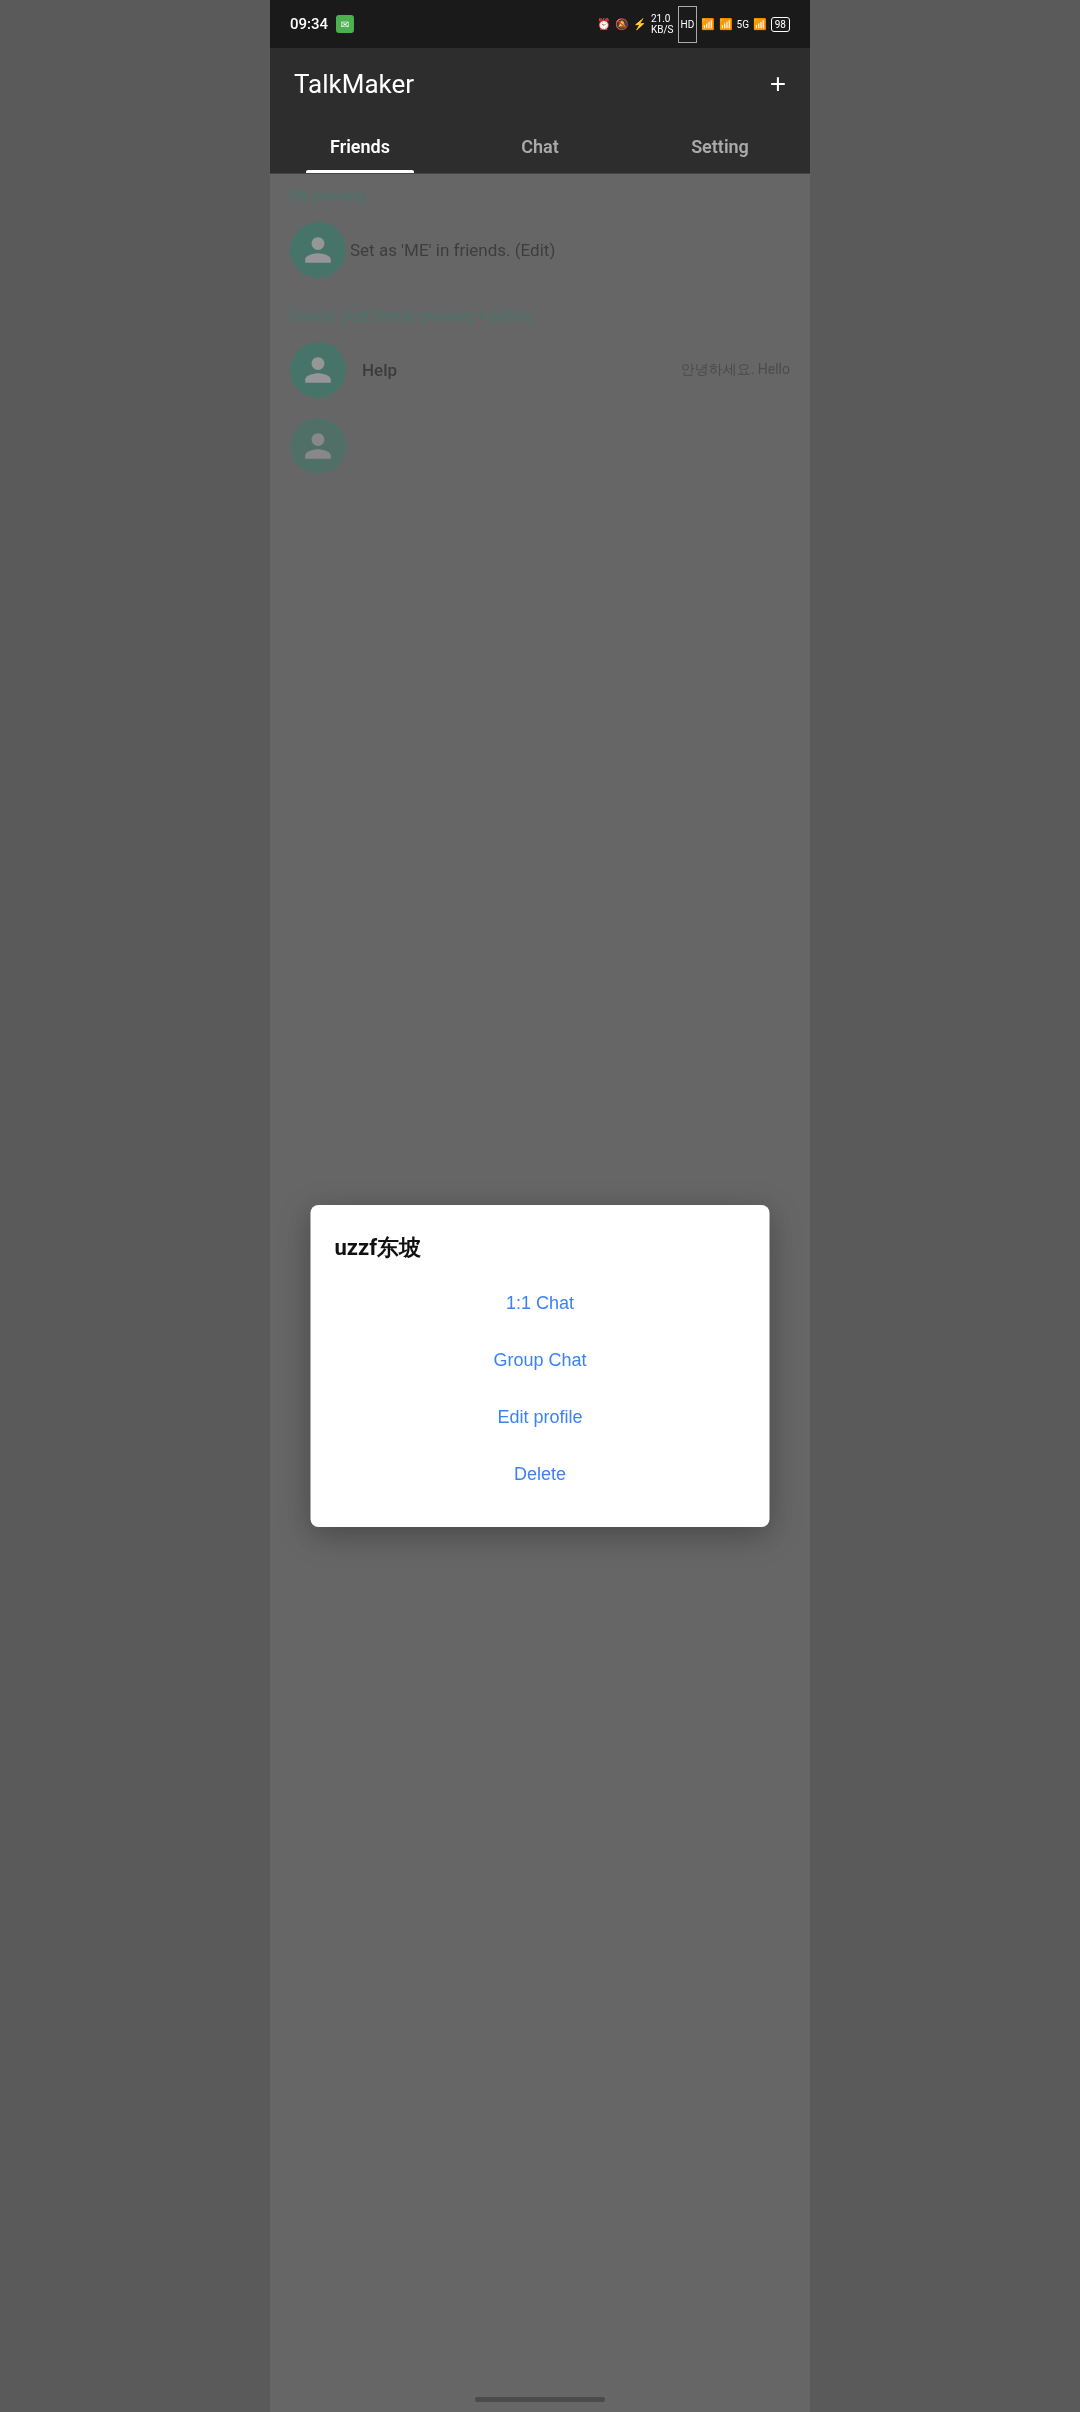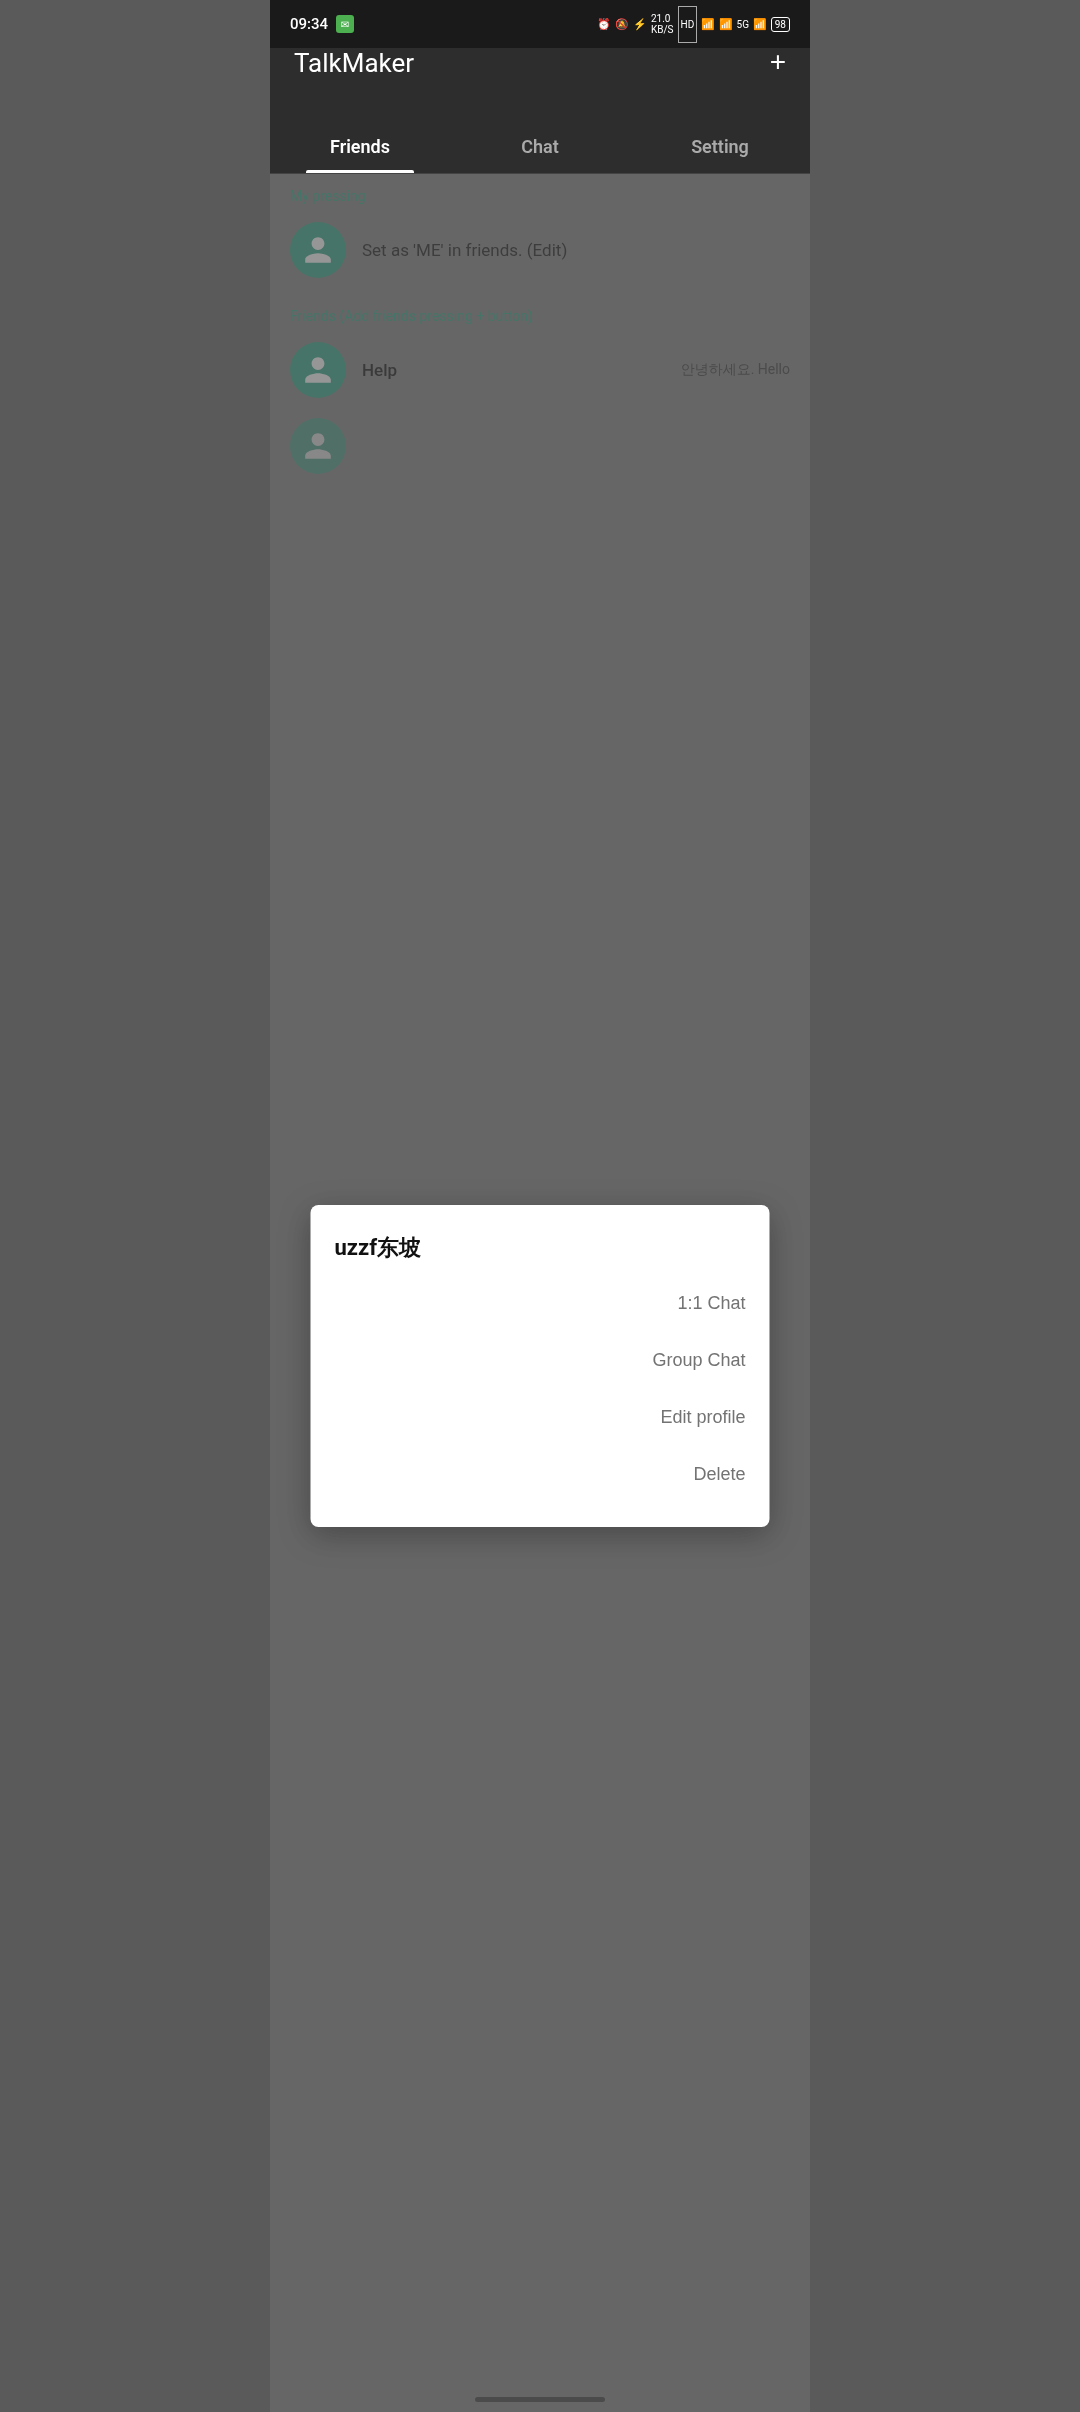--- a/index.html
+++ b/index.html
@@ -55,21 +55,21 @@
       justify-content: center;
       font-size: 10px;
       color: white;
     }
 
     
     .app-bar {
       background: #2d2d2d;
       height: 72px;
       display: flex;
-      align-items: flex-start;
+      align-items: center;
       justify-content: space-between;
       padding: 0 24px;
     }
     .app-title {
       color: white;
       font-size: 26px;
       font-weight: 400;
     }
     .add-btn {
       color: white;
@@ -121,21 +121,21 @@
     .section-label {
       color: #3aaa8c;
       font-size: 14px;
       padding: 14px 20px 8px;
     }
 
     .profile-row {
       display: flex;
       align-items: center;
       padding: 10px 20px 16px;
-      gap: 16px;
+      gap: 4px;
     }
     .avatar {
       width: 56px;
       height: 56px;
       border-radius: 50%;
       background: #3aaa8c;
       display: flex;
       align-items: center;
       justify-content: center;
       flex-shrink: 0;
@@ -192,27 +192,27 @@
       box-shadow: 0 8px 32px rgba(0,0,0,0.3);
     }
     .context-menu-title {
       font-size: 22px;
       font-weight: 700;
       color: #111;
       margin-bottom: 12px;
     }
     .context-menu-item {
       font-size: 18px;
-      color: #737373;
+      color: #3b82f6;
       padding: 18px 0;
       cursor: pointer;
       border: none;
       background: none;
       width: 100%;
-      text-align: right;
+      text-align: center;
       display: block;
     }
     .context-menu-item:not(:last-child) {
       border-bottom: none;
     }
 
     
     .home-indicator {
       position: fixed;
       bottom: 10px;

